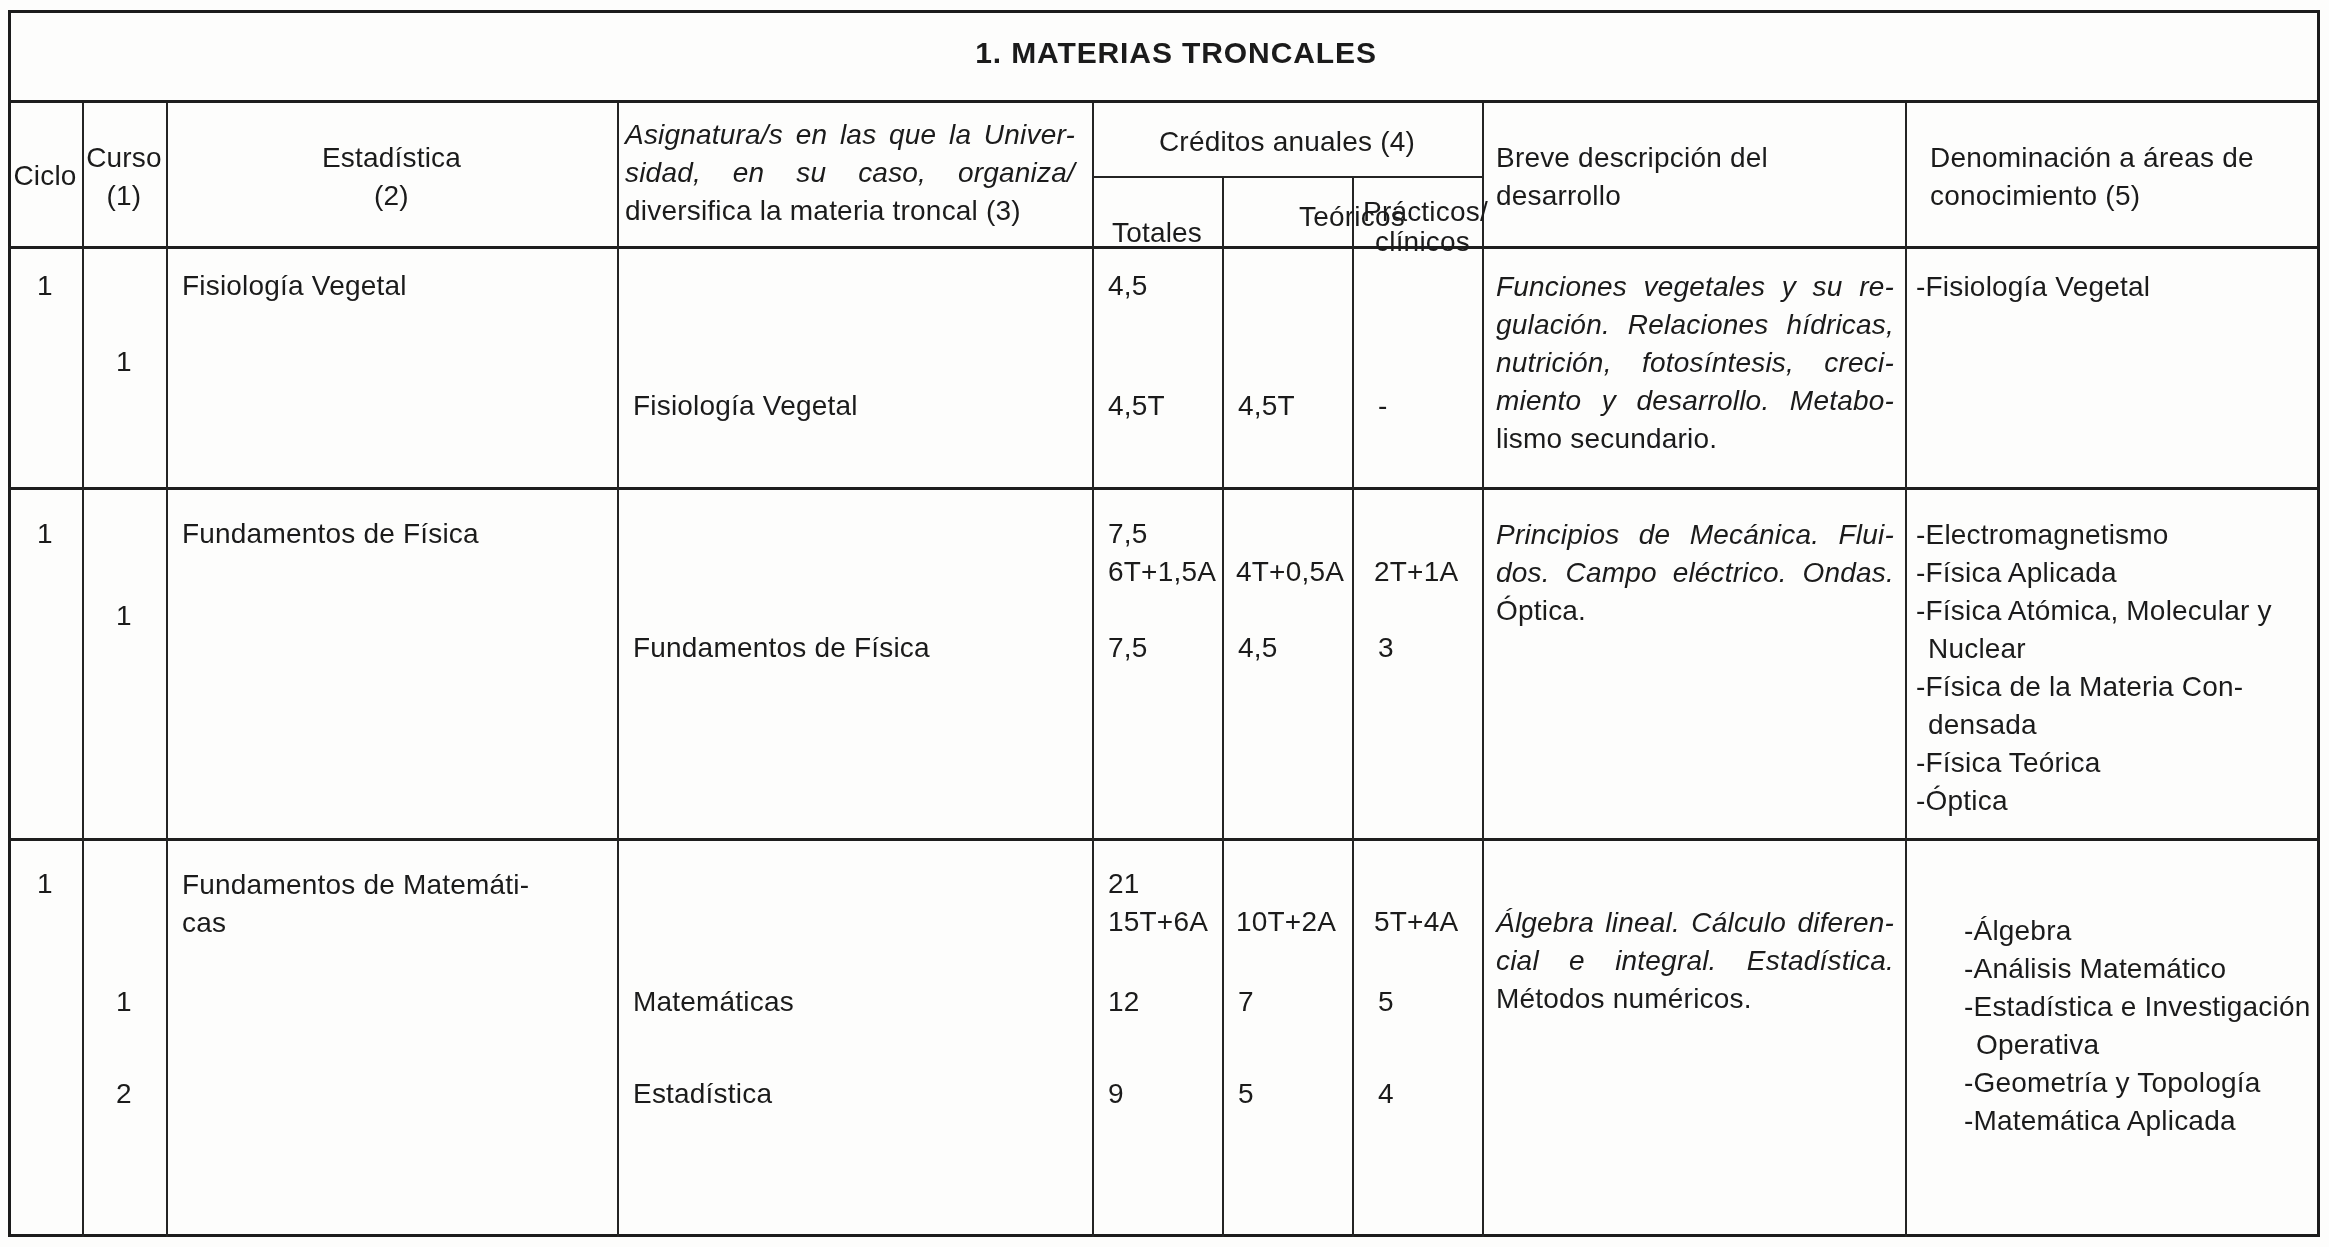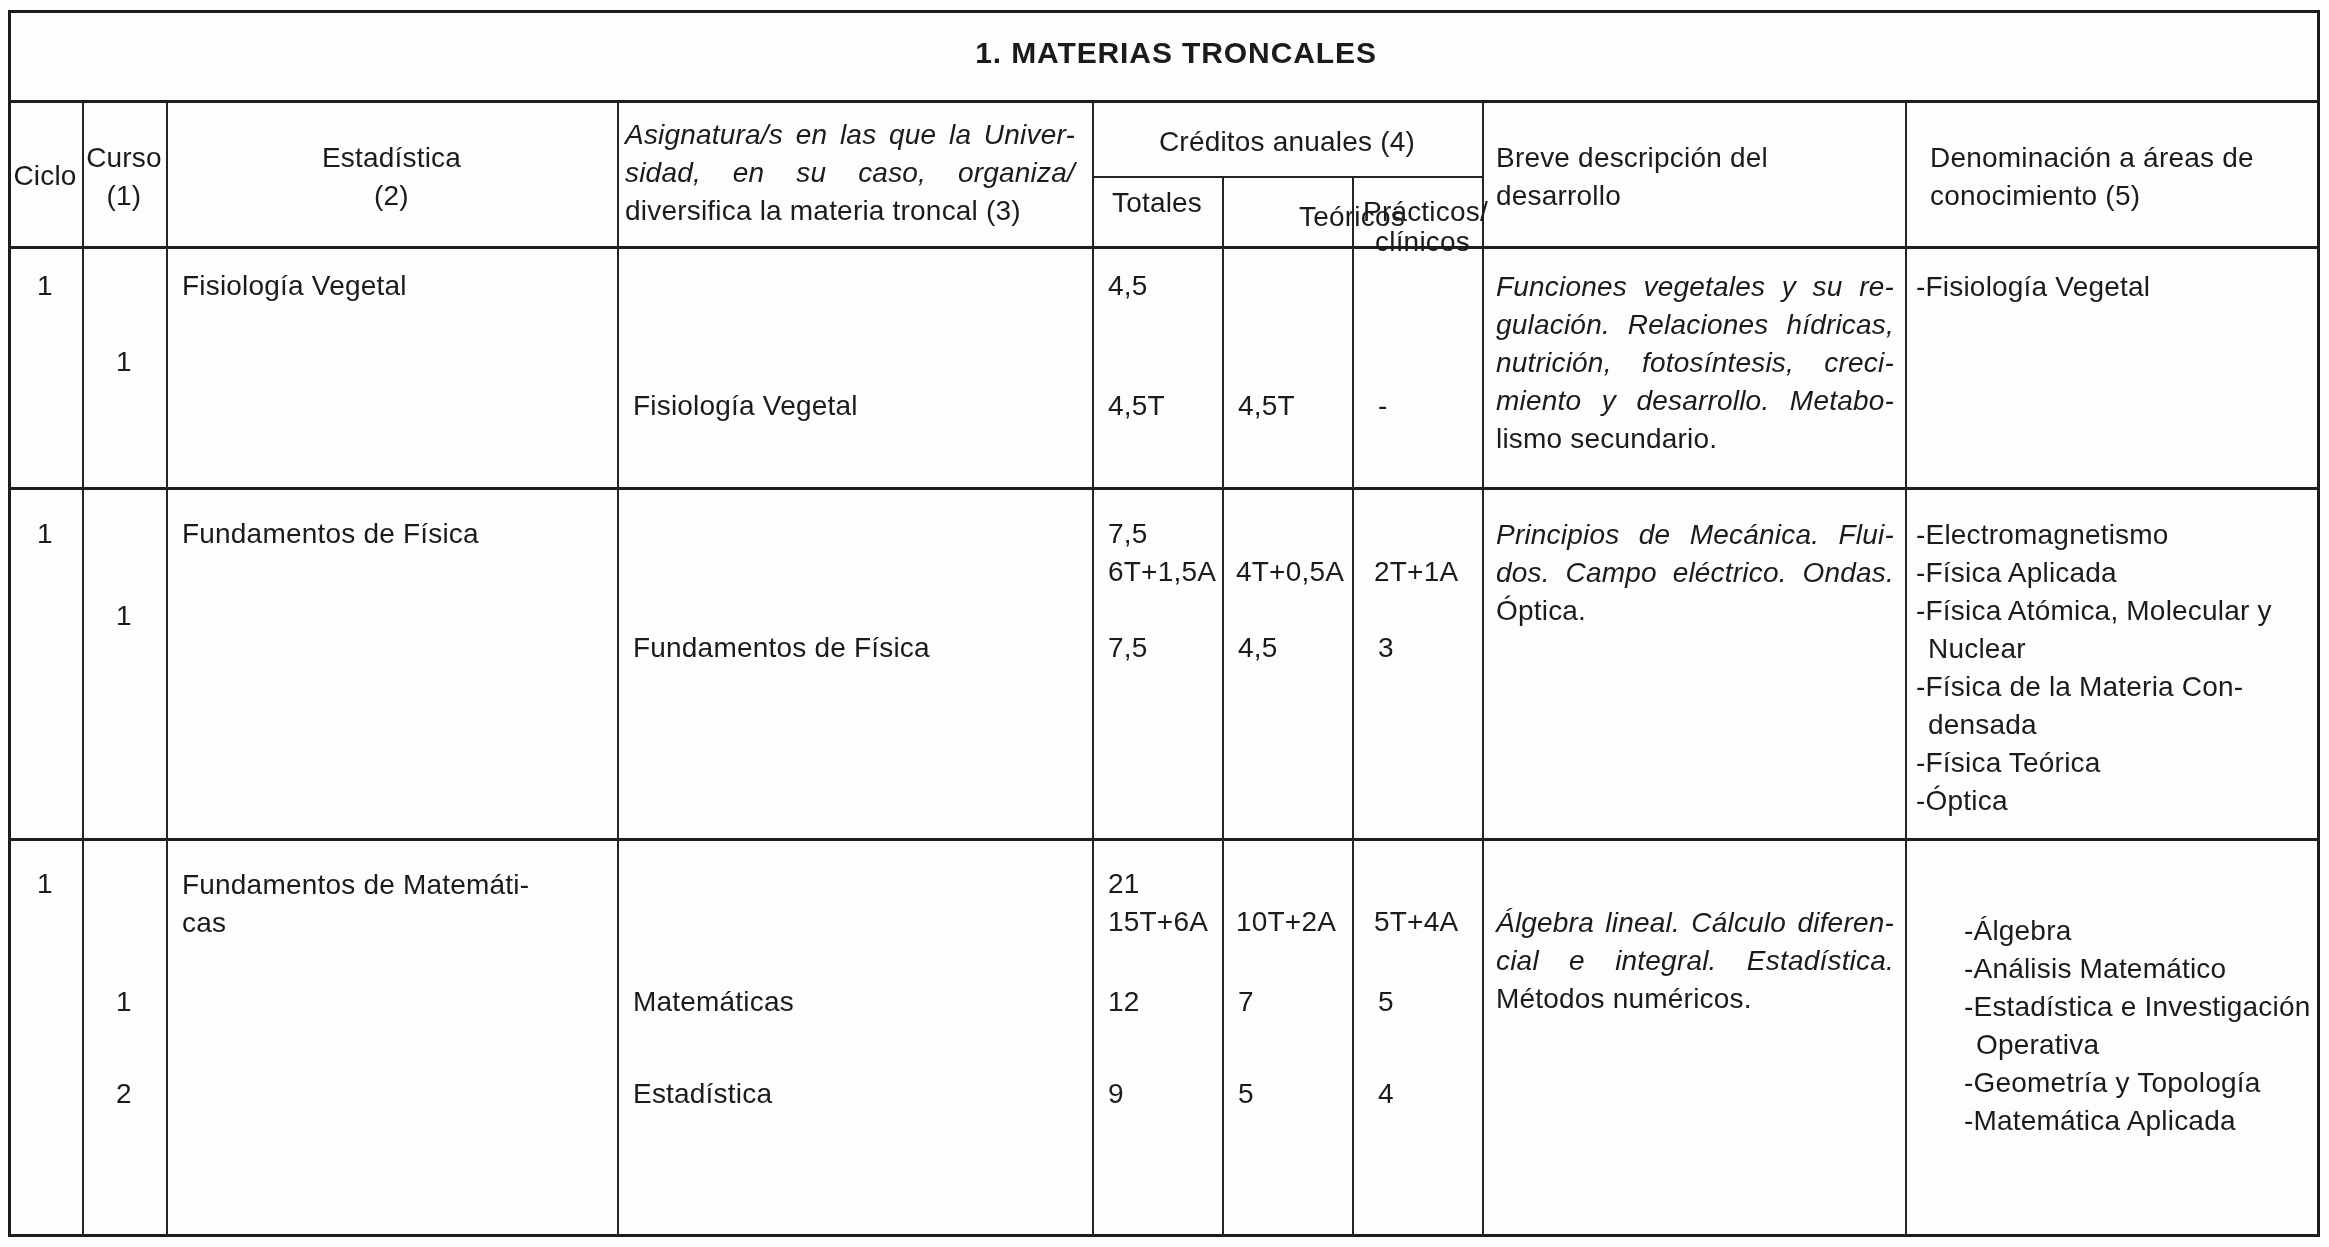--- a/index.html
+++ b/index.html
@@ -62,21 +62,21 @@
   <div class="blk hdr ctr" style="left:166px;top:139px;width:451px">
     <div>Estadística</div>
     <div>(2)</div>
   </div>
   <div class="blk hdr" style="left:625px;top:116px;width:450px">
     <div class="just">Asignatura/s en las que la Univer-</div>
     <div class="just">sidad, en su caso, organiza/</div>
     <div>diversifica la materia troncal (3)</div>
   </div>
   <div class="t hdr ctr" style="left:1092px;top:124px;width:390px">Créditos anuales (4)</div>
-  <div class="t hdr ctr" style="left:1092px;top:185px;width:130px">Totales</div>
+  <div class="t hdr ctr" style="left:1092px;top:215px;width:130px">Totales</div>
   <div class="t hdr ctr" style="left:1287px;top:199px;width:130px">Teóricos</div>
   <div class="blk tight hdr ctr" style="left:1352px;top:197px;width:130px">
     <div>Prácticos/</div>
     <div>clínicos</div>
   </div>
   <div class="blk hdr" style="left:1496px;top:139px;width:398px">
     <div>Breve descripción del</div>
     <div>desarrollo</div>
   </div>
   <div class="blk hdr" style="left:1930px;top:139px;width:386px">

